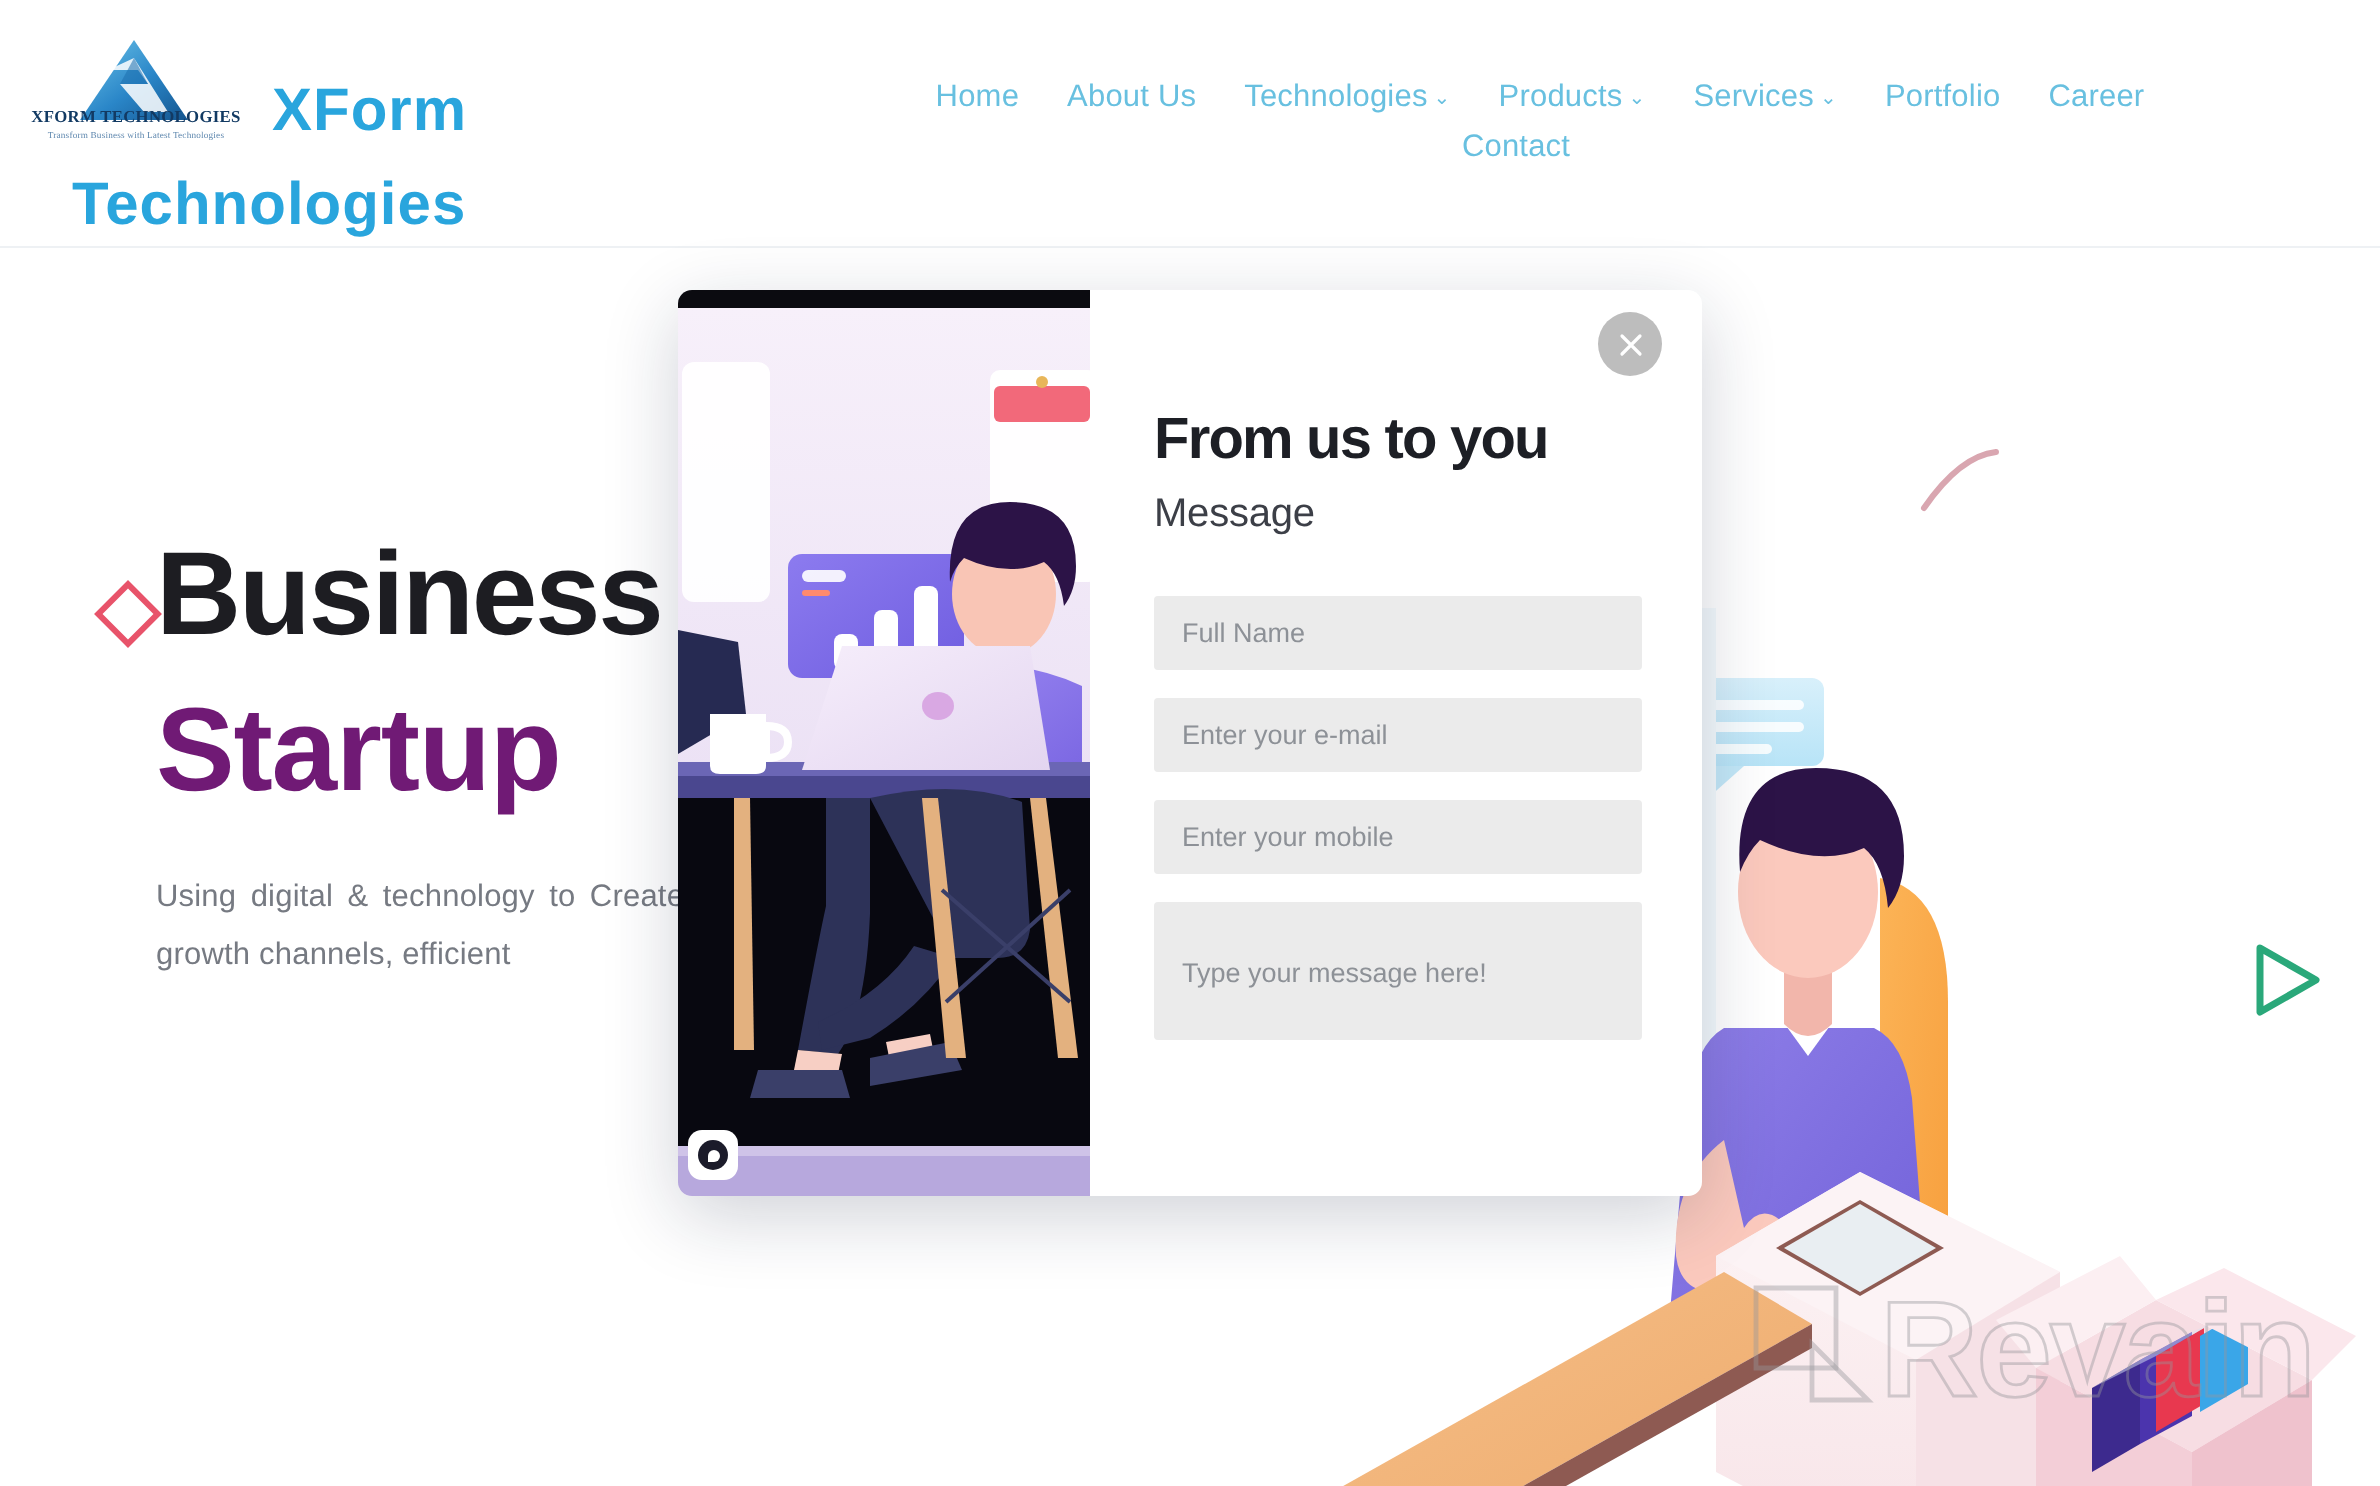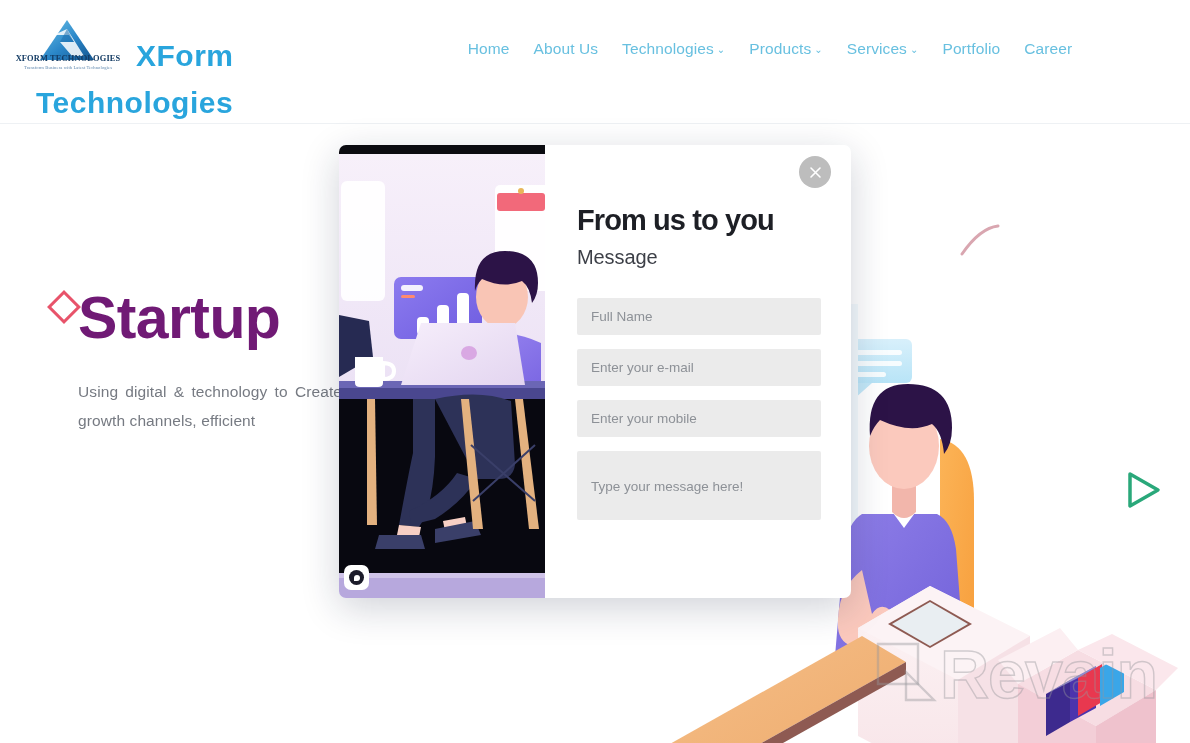--- a/index.html
+++ b/index.html
@@ -363,20 +363,21 @@
         </svg>
       </div>
       <div id="logo-caption">XFORM TECHNOLOGIES</div>
       <div id="logo-tagline">Transform Business with Latest Technologies</div>
       <div id="logo-word-1">XForm</div>
       <div id="logo-word-2">Technologies</div>
     </div>
 
     <nav id="nav">
       <span class="nav-item"><span>Home</span></span><span class="nav-item"><span>About Us</span></span><span class="nav-item"><span>Technologies</span><span class="caret">⌄</span></span><span class="nav-item"><span>Products</span><span class="caret">⌄</span></span><span class="nav-item"><span>Services</span><span class="caret">⌄</span></span><span class="nav-item"><span>Portfolio</span></span><span class="nav-item last"><span>Career</span></span>
+      <span id="nav-contact-row"><span class="nav-item"><span>Contact</span></span></span>
     </nav>
   </div>
 
   <div id="hero">
 
     <div id="illus-right">
       <svg width="590" height="620" viewBox="0 0 590 620">
         <defs>
           <linearGradient id="boxTop" x1="0" y1="0" x2="0" y2="1">
             <stop offset="0%" stop-color="#fdf5f6"></stop>
@@ -463,20 +464,21 @@
     </div>
 
     <div class="deco" id="deco-arc">
       <svg width="42" height="36" viewBox="0 0 42 36">
         <path d="M4 30 Q22 4 40 2" fill="none" stroke="#d9a6b0" stroke-width="3" stroke-linecap="round"></path>
       </svg>
     </div>
 
     <div id="hero-copy">
       <div id="hero-diamond"></div>
+      <div id="hero-title-1">Business</div>
       <div id="hero-title-2">Startup</div>
       <div id="hero-desc">Using digital &amp; technology to Create new growth channels, efficient</div>
     </div>
 
   </div>
 
   <div id="modal">
 
     <div id="modal-illustration">
       <svg width="206" height="453" viewBox="0 0 206 453">

